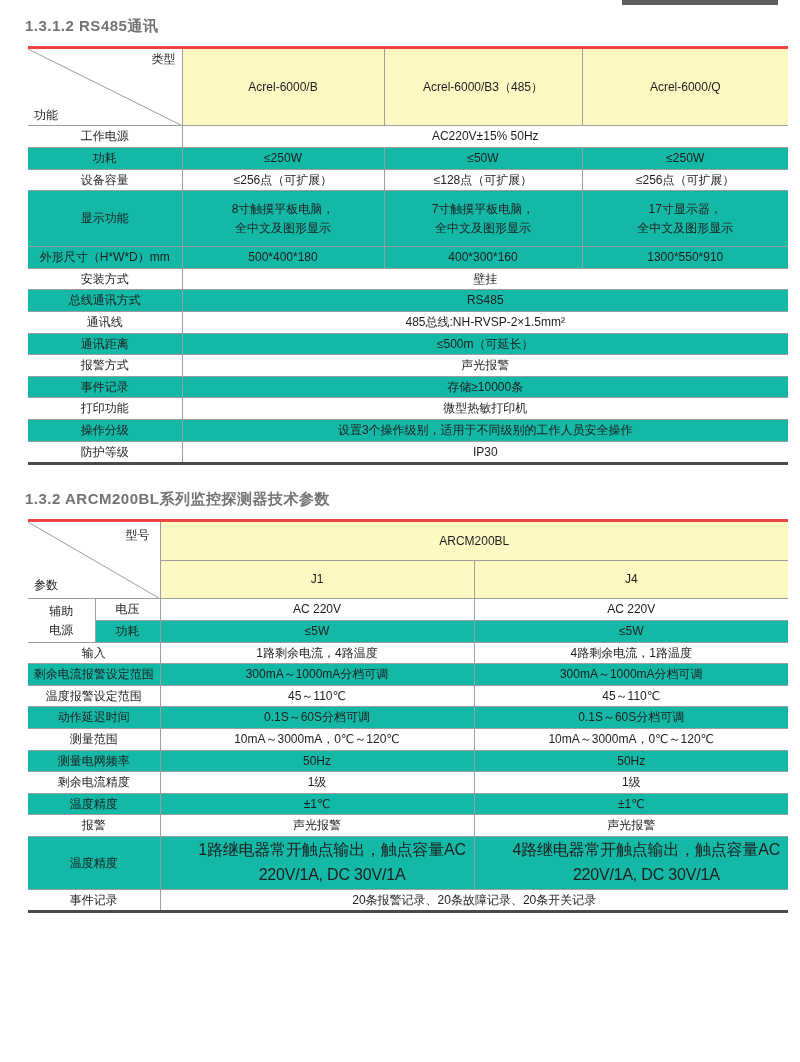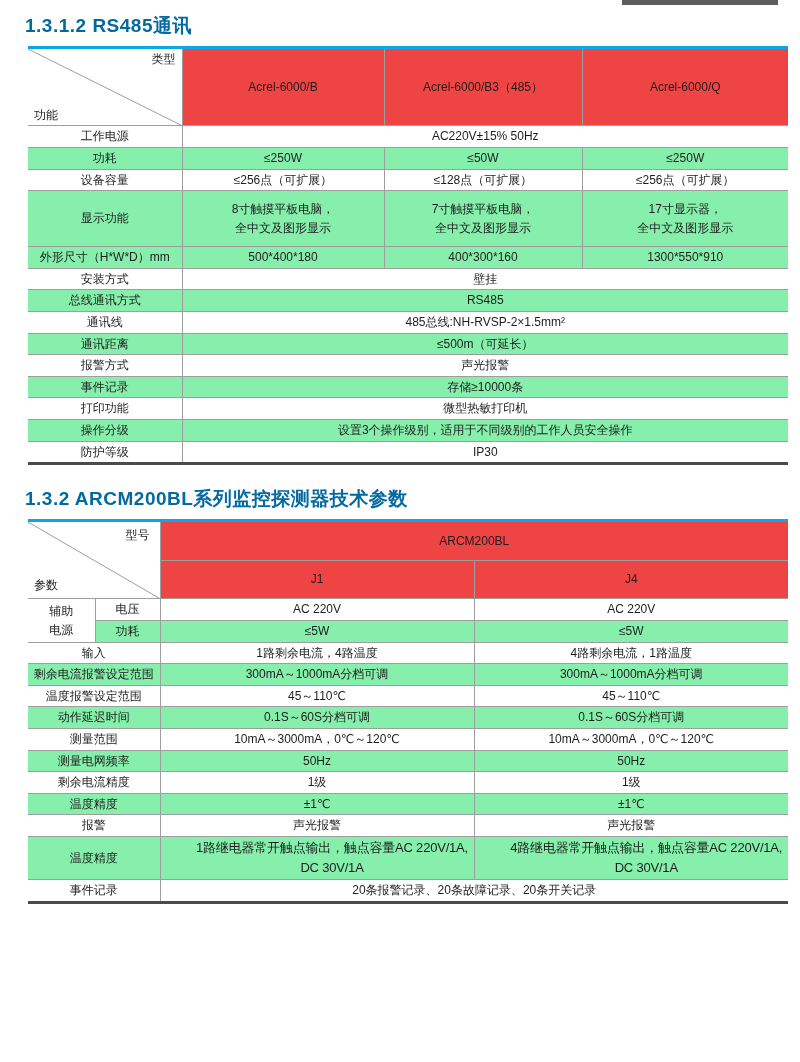--- a/index.html
+++ b/index.html
@@ -2,41 +2,41 @@
 <html><head>
 <meta charset="utf-8">
 <style>
   html,body{margin:0;padding:0;}
   body{
     width:800px;height:1062px;position:relative;overflow:hidden;
     background:#ffffff;color:#1d1d1d;
     font-family:"Liberation Sans","DejaVu Sans",sans-serif;
   }
   .topbar{position:absolute;top:0;left:622px;width:156px;height:5px;background:#5e5e5e;}
-  h1.sec-title{font-size:19px;font-weight:bold;color:#0369a1;margin:16px 0 10px 25px;line-height:20px;letter-spacing:0.5px;}
+  h1.sec-title{font-size:15px;font-weight:bold;color:#737373;margin:16px 0 10px 25px;line-height:20px;letter-spacing:0.5px;}
   h1.sec-title.second{margin-top:24px;}
   table.spec{
     border-collapse:collapse;table-layout:fixed;margin-left:28px;width:760px;
-    border-top:3px solid #0ea5e9;border-bottom:3px solid #4a4a4a;
+    border-top:3px solid #ef4444;border-bottom:3px solid #4a4a4a;
   }
   table.spec th,table.spec td{
     border-top:1px solid #9e9e9e;
     font-size:12px;font-weight:normal;text-align:center;vertical-align:middle;
     padding:1px 4px;line-height:1.55;white-space:pre-line;color:#1d1d1d;
   }
   table.spec tr:first-child th,table.spec tr:first-child td{border-top:none;}
   .vl{border-left:1px solid #9e9e9e;}
-  tr.alt{background:#86efac;}
-  .shade{background:#ef4444;}
+  tr.alt{background:#14b8a6;}
+  .shade{background:#fef9c3;}
   #table1 tr{height:20px;}
   #table1 tr.tall{height:56px;}
   #table2 tr{height:14px;}
   #table2 tr.hdrA{height:29px;}
   #table2 tr.hdrB{height:28px;}
-  tr.smallrow td{font-size:13px;letter-spacing:-0.2px;padding-left:34px;}
+  tr.smallrow td{font-size:16px;letter-spacing:-0.2px;padding-left:34px;}
   th.corner{position:relative;padding:0;background:#ffffff;}
   th.corner svg{position:absolute;left:0;top:0;width:100%;height:100%;display:block;}
   .corner-top{position:absolute;top:1px;right:6px;font-size:12px;}
   .corner-bot{position:absolute;bottom:1px;left:6px;font-size:12px;}
   th.corner2 .corner-top{top:4px;right:10px;}
   th.corner2 .corner-bot{bottom:4px;left:6px;}
   th.aux{background:#ffffff;}
 </style>
 </head>
 <body>

